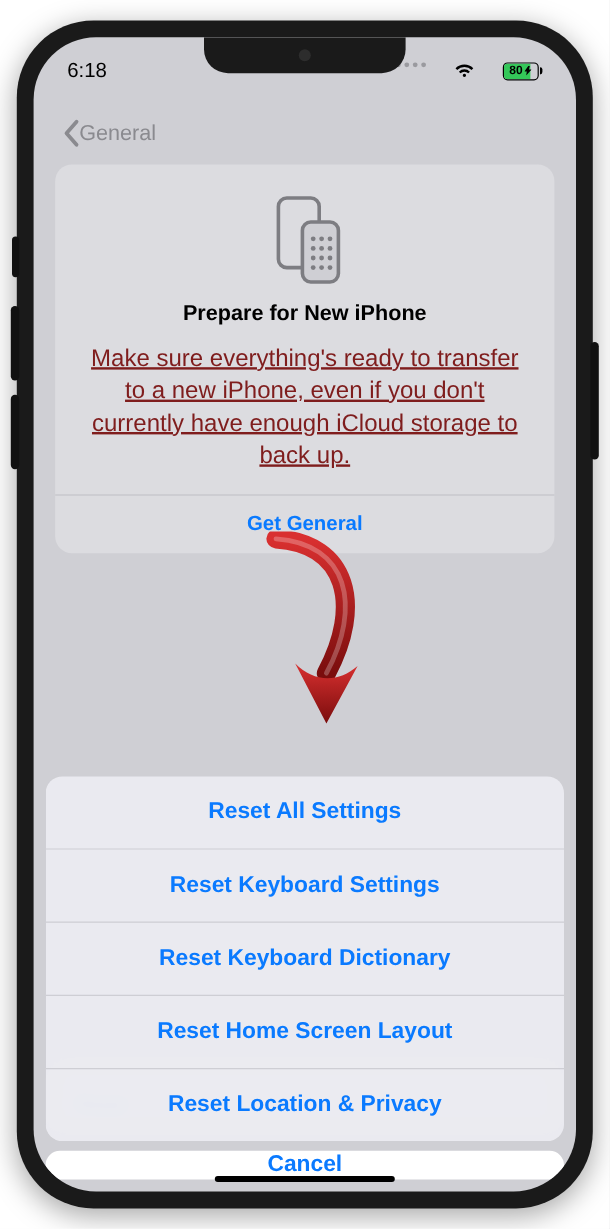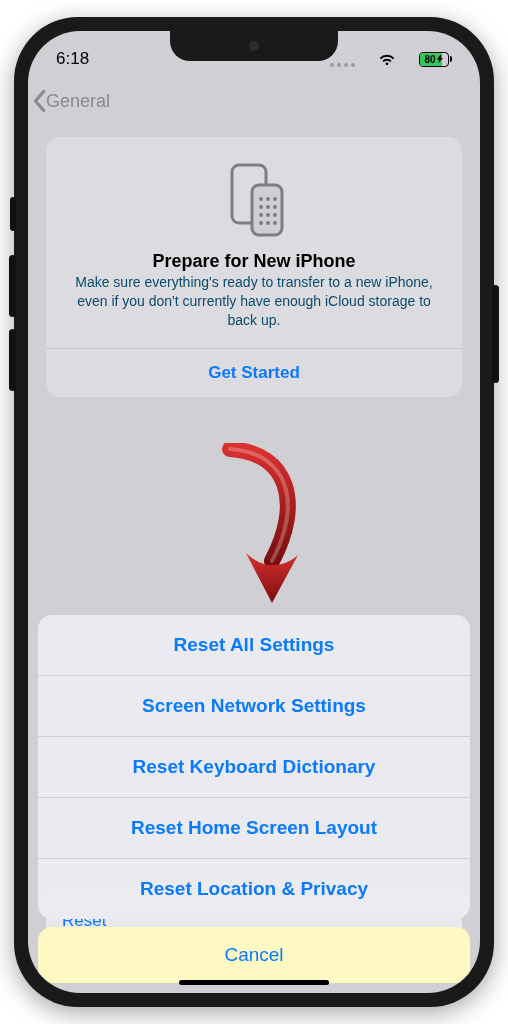--- a/index.html
+++ b/index.html
@@ -38,55 +38,55 @@
     z-index: 50;
   }
   .notch::after {
     content: ""; position: absolute; top: 10px; left: 50%; transform: translateX(-50%);
     width: 10px; height: 10px; border-radius: 50%; background: #2d2d2d;
   }
 
   
   .status { position: absolute; top: 0; left: 0; right: 0; height: 48px; display: flex; align-items: center; justify-content: space-between; padding: 8px 28px 0; z-index: 40; }
   .status .time { font-weight: 400; font-size: 17px; color: #000; }
-  .status .right { display: flex; align-items: flex-end; gap: 23px; }
+  .status .right { display: flex; align-items: flex-start; gap: 23px; }
   .dots { display: flex; gap: 3px; }
   .dots span { width: 4px; height: 4px; border-radius: 50%; background: #9a9a9f; }
   .wifi { width: 18px; height: 14px; position: relative; }
   .wifi svg { display:block; }
   .battery {
     display: flex; align-items: center; gap: 1px;
   }
   .battery .shell {
     width: 30px; height: 15px; border: 1.5px solid #000; border-radius: 4px; position: relative; overflow: hidden;
     display:flex; align-items:center; justify-content:center;
   }
   .battery .fill { position:absolute; left:0; top:0; bottom:0; width:80%; background:#34c759; }
   .battery .label { position: relative; font-size: 10px; font-weight: 700; color: #000; z-index: 2; display:flex; align-items:center; gap:1px;}
   .battery .tip { width: 2.5px; height: 6px; background: #000; border-radius: 0 2px 2px 0; }
 
   
   .nav {
     position: absolute; top: 48px; left: 0; right: 0; height: 44px;
-    display: flex; align-items: center; gap: 2px; padding: 0 2px; z-index: 30;
+    display: flex; align-items: flex-end; gap: 2px; padding: 0 22px; z-index: 30;
   }
   .nav .back { display: flex; align-items: center; color: #8a8a8f; font-size: 18px; }
   .nav .back svg { width: 18px; height: 24px; }
   .nav .back-label { color: #8a8a8f; font-size: 18px; margin-left: -2px; }
   .nav .title { font-weight: 700; font-size: 18px; color: #000; margin-left: 8px; }
 
   
   .card {
     position: absolute; top: 106px; left: 18px; right: 18px;
     background: #dcdce0; border-radius: 14px;
     padding: 20px 18px 0; text-align: center;
   }
   .card .device-icon { margin: 4px auto 12px; width: 72px; height: 78px; }
-  .card h2 { font-size: 18px; font-weight: 700; color: #000; margin-bottom: 1px; }
-  .card p  { font-size: 14px; line-height: 1.35; color: #0c4a6e; font-weight: 500; padding: 0 4px; }
+  .card h2 { font-size: 18px; font-weight: 700; color: #000; margin-bottom: 14px; }
+  .card p  { font-size: 20px; line-height: 1.35; color: #7f1d1d; font-weight: 500; padding: 0 4px; text-decoration: underline; }
   .card .sep { height: 1px; background: #c4c4c8; margin: 18px -18px 0; }
   .card .cta { padding: 14px 0; font-size: 17px; font-weight: 600; color: #0a7aff; }
 
   
   .arrow {
     position: absolute; top: 412px; left: 50%; transform: translateX(-40%);
     width: 110px; height: 170px; z-index: 25; pointer-events: none;
   }
 
   
@@ -95,22 +95,22 @@
     background: rgba(235,235,240,.96);
     border-radius: 14px; overflow: hidden;
     backdrop-filter: blur(6px);
   }
   .sheet .opt {
     padding: 19px 8px; text-align: center; font-size: 19px; font-weight: 600;
     color: #0a7aff; border-top: 1px solid rgba(120,120,128,.25);
   }
   .sheet .opt:first-child { border-top: none; }
   .cancel {
-    margin-top: 8px; background: #fef9c3; border-radius: 14px;
-    text-align: center; padding: 17px 8px; font-size: 19px; font-weight: 400; color: #0a7aff;
+    margin-top: 8px; background: #ffffff; border-radius: 14px;
+    text-align: center; padding: 1px 8px; font-size: 19px; font-weight: 700; color: #0a7aff;
   }
 
   
   .under-row {
     position: absolute; left: 18px; right: 18px; bottom: 0; height: 440px; z-index: 10;
   }
   .under-row .row {
     position:absolute; left:0; right:0; bottom:56px; height:48px;
     background:#e8e8ec; border-radius:12px 12px 0 0;
     display:flex; align-items:flex-end; padding:0 16px 6px;
@@ -191,21 +191,21 @@
                 <circle cx="57" cy="54" r="2"></circle>
               <circle cx="43" cy="62" r="2"></circle>
                 <circle cx="50" cy="62" r="2"></circle>
                 <circle cx="57" cy="62" r="2"></circle>
             </g>
           </svg>
         </div>
         <h2>Prepare for New iPhone</h2>
         <p>Make sure everything's ready to transfer to a new iPhone, even if you don't currently have enough iCloud storage to back up.</p>
         <div class="sep"></div>
-        <div class="cta">Get Started</div>
+        <div class="cta">Get General</div>
       </div>
 
       <div class="arrow">
         <svg viewBox="0 0 110 170">
           <defs>
             <linearGradient id="g" x1="0" x2="0" y1="0" y2="1">
               <stop offset="0" stop-color="#d93030"></stop>
                 <stop offset="1" stop-color="#7a0d0d"></stop>
             </linearGradient>
           </defs>
@@ -217,21 +217,21 @@
 
       <div class="under-row">
         <div class="row">
             <span>Reset</span>
           </div>
       </div>
 
       <div class="sheet-wrap">
         <div class="sheet">
           <div class="opt">Reset All Settings</div>
-          <div class="opt">Screen Network Settings</div>
+          <div class="opt">Reset Keyboard Settings</div>
           <div class="opt">Reset Keyboard Dictionary</div>
           <div class="opt">Reset Home Screen Layout</div>
           <div class="opt">Reset Location &amp; Privacy</div>
         </div>
         <div class="cancel">Cancel</div>
       </div>
 
       <div class="home-ind"></div>
     </div>
   </div>

